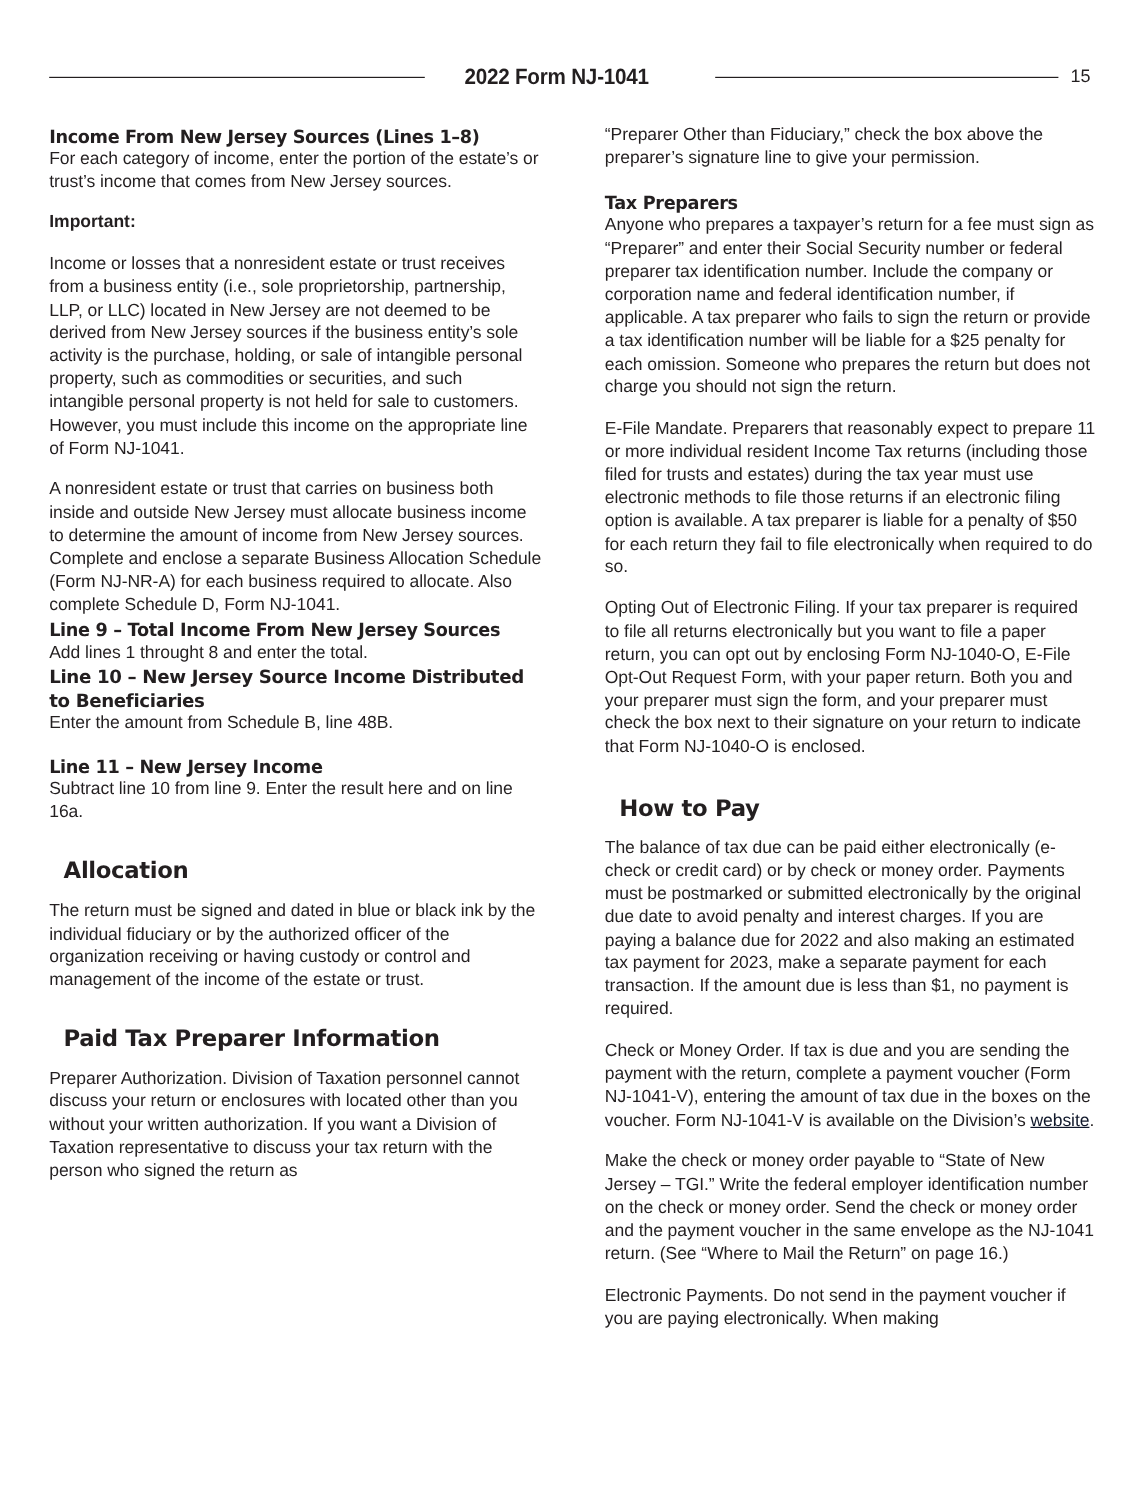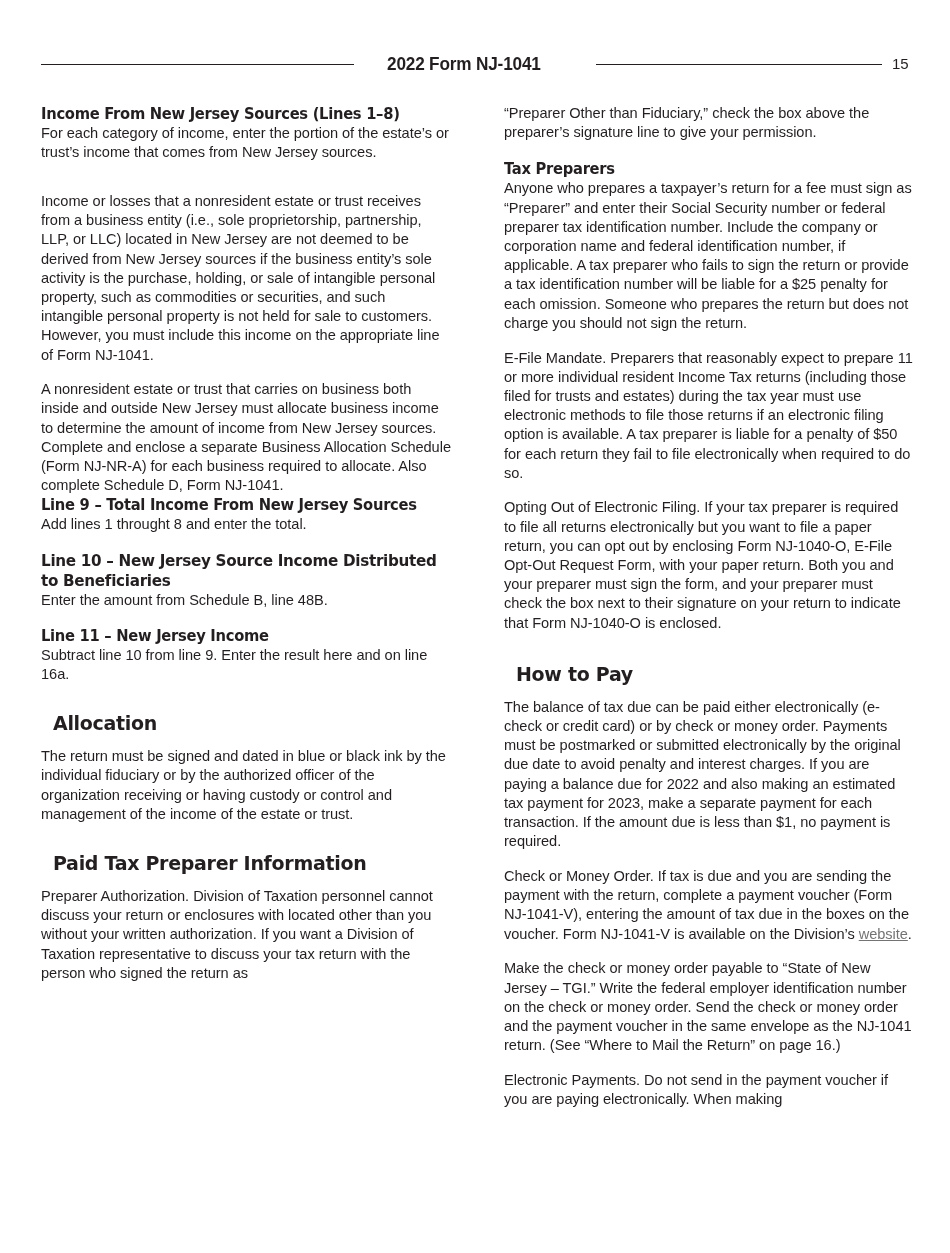--- a/index.html
+++ b/index.html
@@ -91,50 +91,51 @@
     }
     .important .label {
       width: 96px;
       flex: 0 0 96px;
       font-weight: bold;
       font-size: 14.6px;
       line-height: 19.2px;
     }
     .important .body { flex: 1; }
     a.link {
-      color: #737373;
+      color: #0f172a;
       text-decoration: underline;
     }
   </style>
 </head>
 <body>
 
 <div class="page-header">
   <div class="hdr-line left"></div>
   <div class="hdr-title">2022 Form NJ-1041</div>
   <div class="hdr-line right"></div>
   <div class="page-number">15</div>
 </div>
 
 <div class="column col-left">
   <section>
     <div class="h3">Income From New Jersey Sources (Lines 1–8)</div>
     <p>For each category of income, enter the portion of the estate’s or trust’s income that comes from New Jersey sources.</p>
     <div class="important">
+      <div class="label">Important:</div>
     </div>
     <p class="gap">Income or losses that a nonresident estate or trust receives from a business entity (i.e., sole proprietorship, partnership, LLP, or LLC) located in New Jersey are not deemed to be derived from New Jersey sources if the business entity’s sole activity is the purchase, holding, or sale of intangible personal property, such as commodities or securities, and such intangible personal property is not held for sale to customers. However, you must include this income on the appropriate line of Form NJ-1041.</p>
     <p class="gap">A nonresident estate or trust that carries on business both inside and outside New Jersey must allocate business income to determine the amount of income from New Jersey sources. Complete and enclose a separate Business Allocation Schedule (Form NJ-NR-A) for each business required to allocate. Also complete Schedule D, Form NJ-1041.</p>
   </section>
 
   <section style="">
     <div class="h3">Line 9 – Total Income From New Jersey Sources</div>
     <p>Add lines 1 throught 8 and enter the total.</p>
   </section>
 
-  <section style="margin-top:16px">
+  <section style="">
     <div class="h3 wrap" style="width:400px">Line 10 – New Jersey Source Income Distributed to Beneficiaries</div>
     <p>Enter the amount from Schedule B, line 48B.</p>
   </section>
 
   <section style="margin-top:16px">
     <div class="h3">Line 11 – New Jersey Income</div>
     <p>Subtract line 10 from line 9. Enter the result here and on line 16a.</p>
   </section>
 
   <section style="margin-top:27px">

